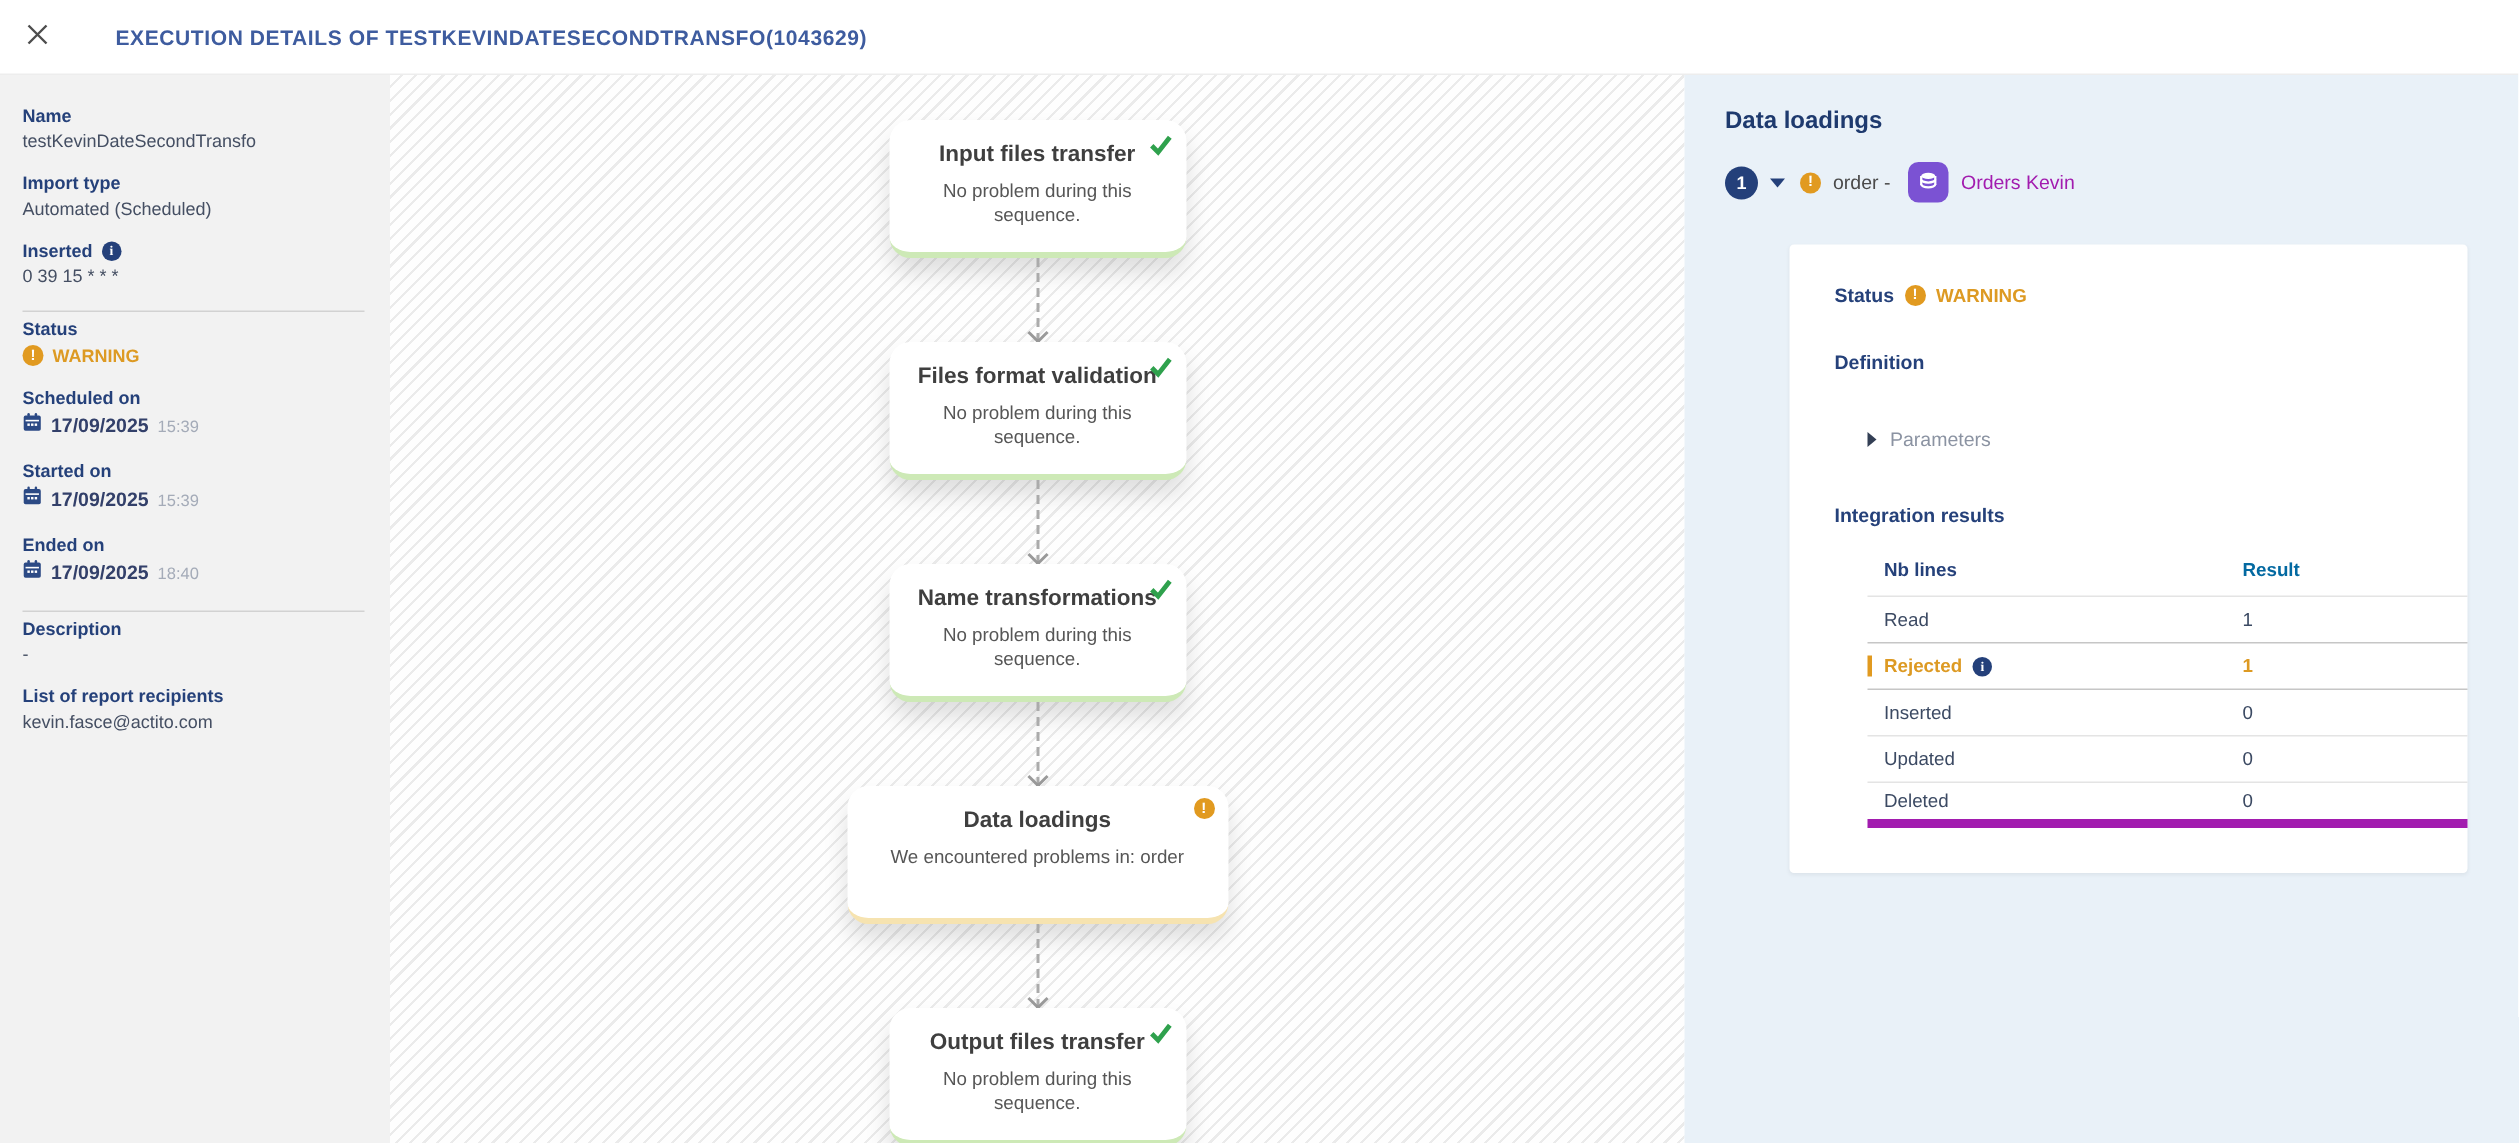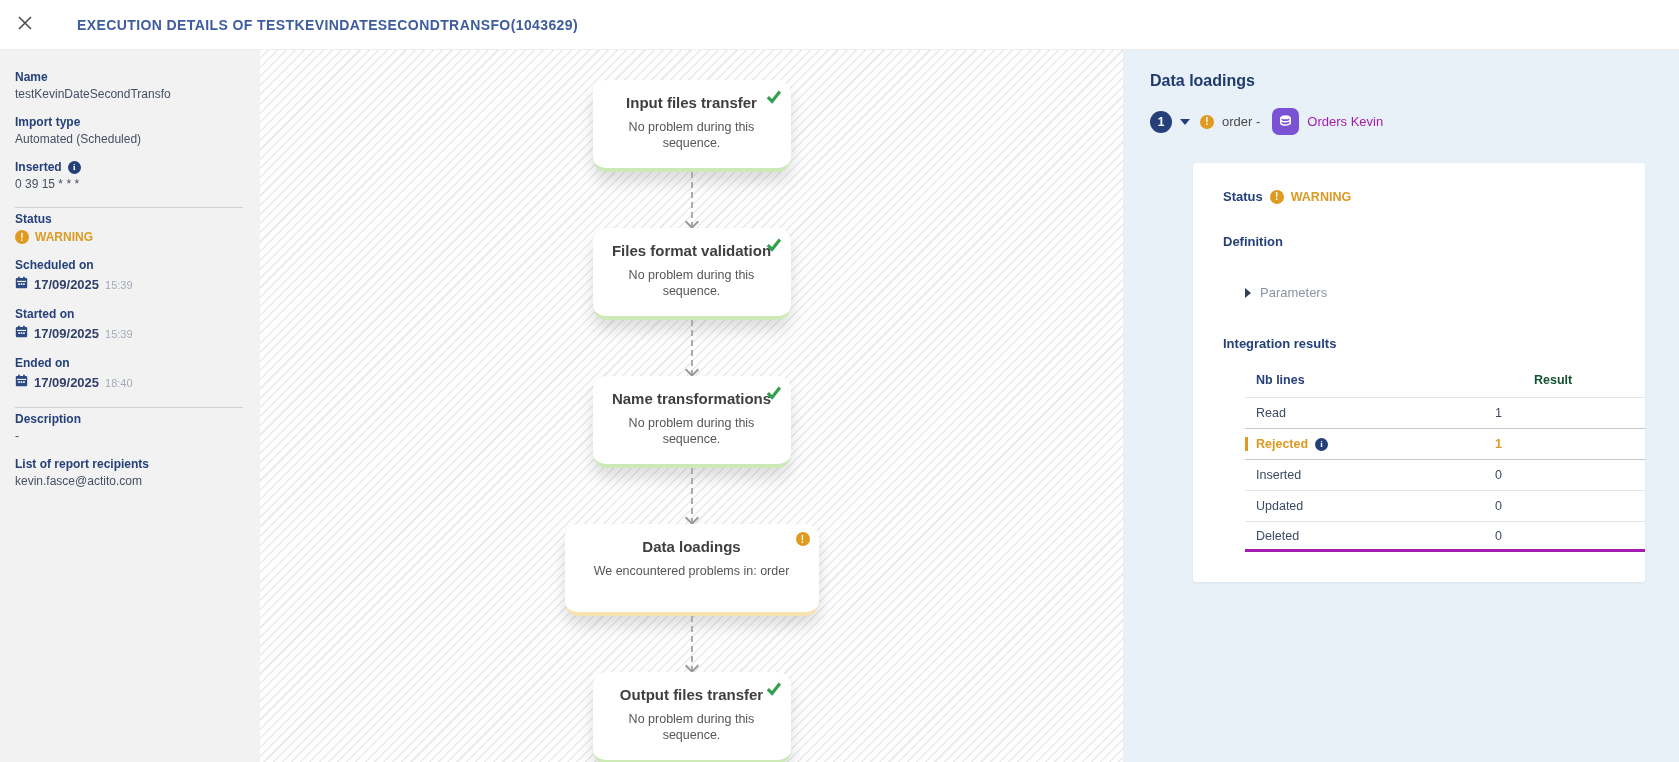--- a/index.html
+++ b/index.html
@@ -82,25 +82,25 @@
   .link-text { color:#27447e; font-size:13px; font-weight:600;
     text-decoration:underline dotted; text-underline-offset:3px; }
   .param-row { display:flex; align-items:center; gap:9px; margin:36px 0 0 22px; cursor:pointer; }
   .caret-right { width:0; height:0; border-top:5px solid transparent;
     border-bottom:5px solid transparent; border-left:6px solid #333f55; }
   .param-text { color:#8b93a2; font-size:13px; }
   .results-label { margin-top:36px; }
 
   .table { margin:22px 0 0 22px; width:400px; font-size:12.5px; }
   .t-head { display:flex; padding:0 0 10px 11px; }
-  .t-head .c1 { width:278px; color:#25417a; font-weight:700; }
-  .t-head .c2 { color:#14532d; font-weight:700; }
+  .t-head .c1 { width:239px; color:#25417a; font-weight:700; }
+  .t-head .c2 { color:#0369a1; font-weight:700; }
   .t-row { display:flex; align-items:center; height:31px; padding-left:11px;
     border-top:1px solid #e4e4e4; position:relative; color:#3c4a63; }
-  .t-row:last-child { border-bottom:3px solid #a21caf;align-items:center; }
+  .t-row:last-child { border-bottom:6px solid #a21caf;align-items:center; }
   .t-row .c1 { width:239px; display:flex; align-items:center; gap:7px; }
   .t-row--alert { border-top-color:#c6c6c6; color:#dd9a23; font-weight:700; }
   .t-row--alert + .t-row { border-top-color:#c6c6c6; }
   .alert-bar { position:absolute; left:0; top:8px; bottom:8px; width:3px; background:#e19a20; }
 </style>
 </head>
 <body>
 
 <div class="header">
   <button class="close-btn">

